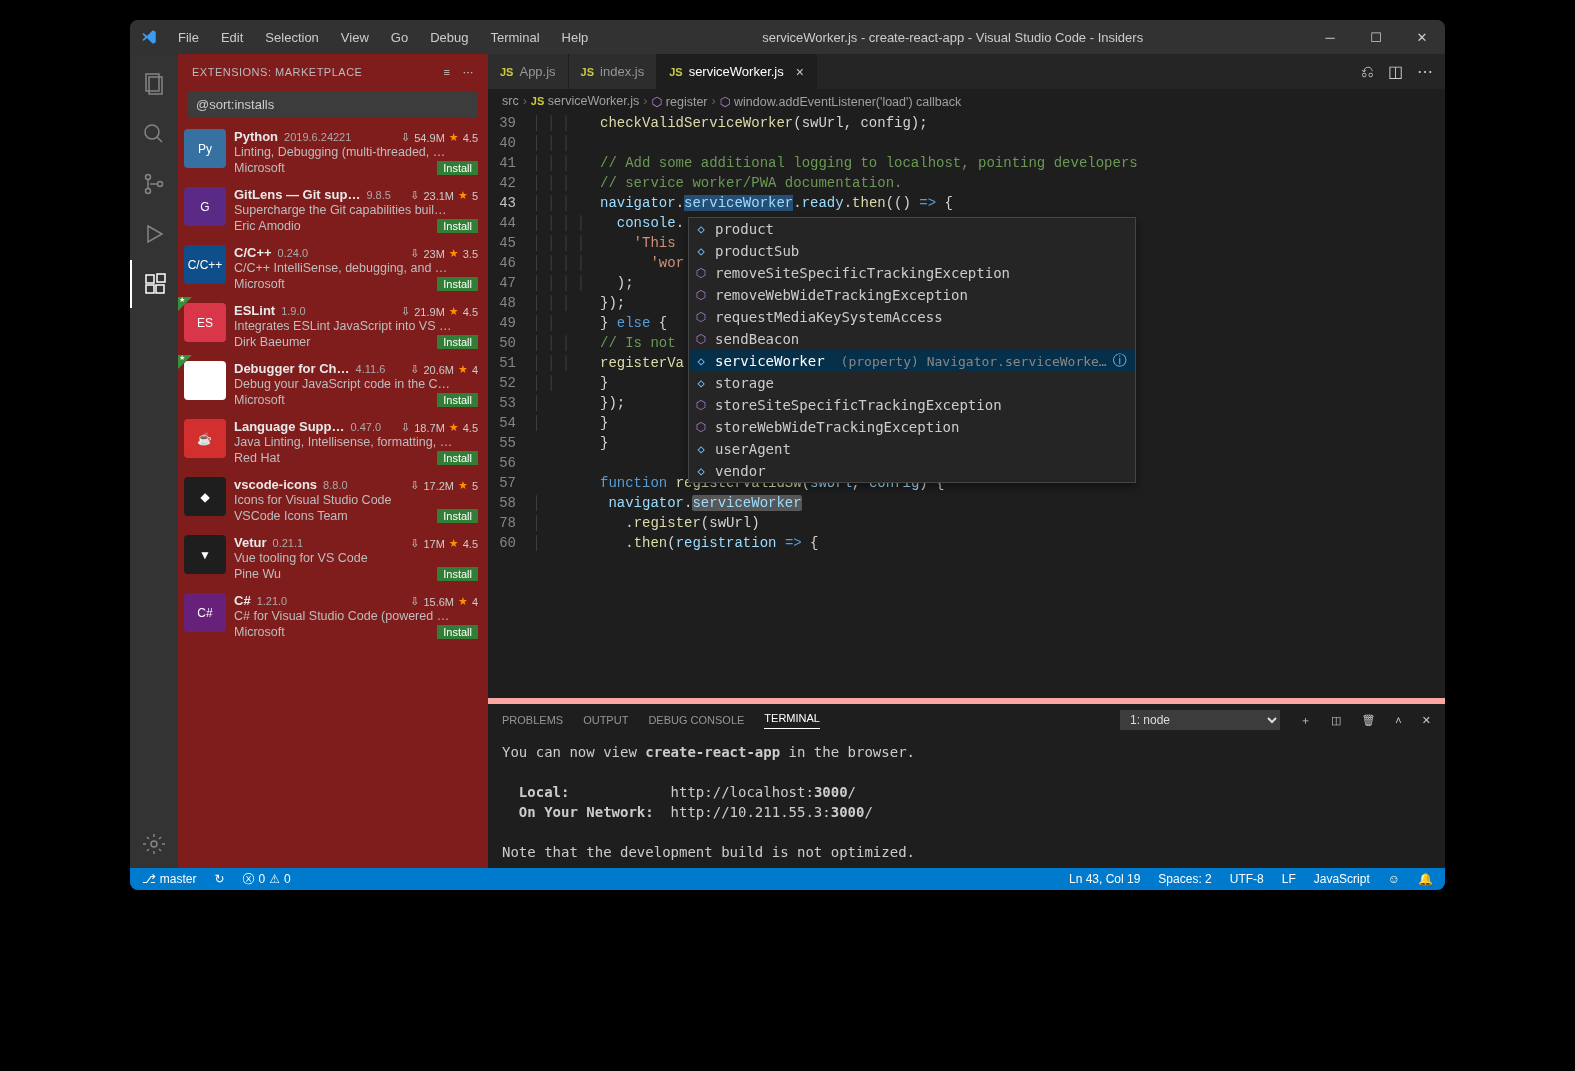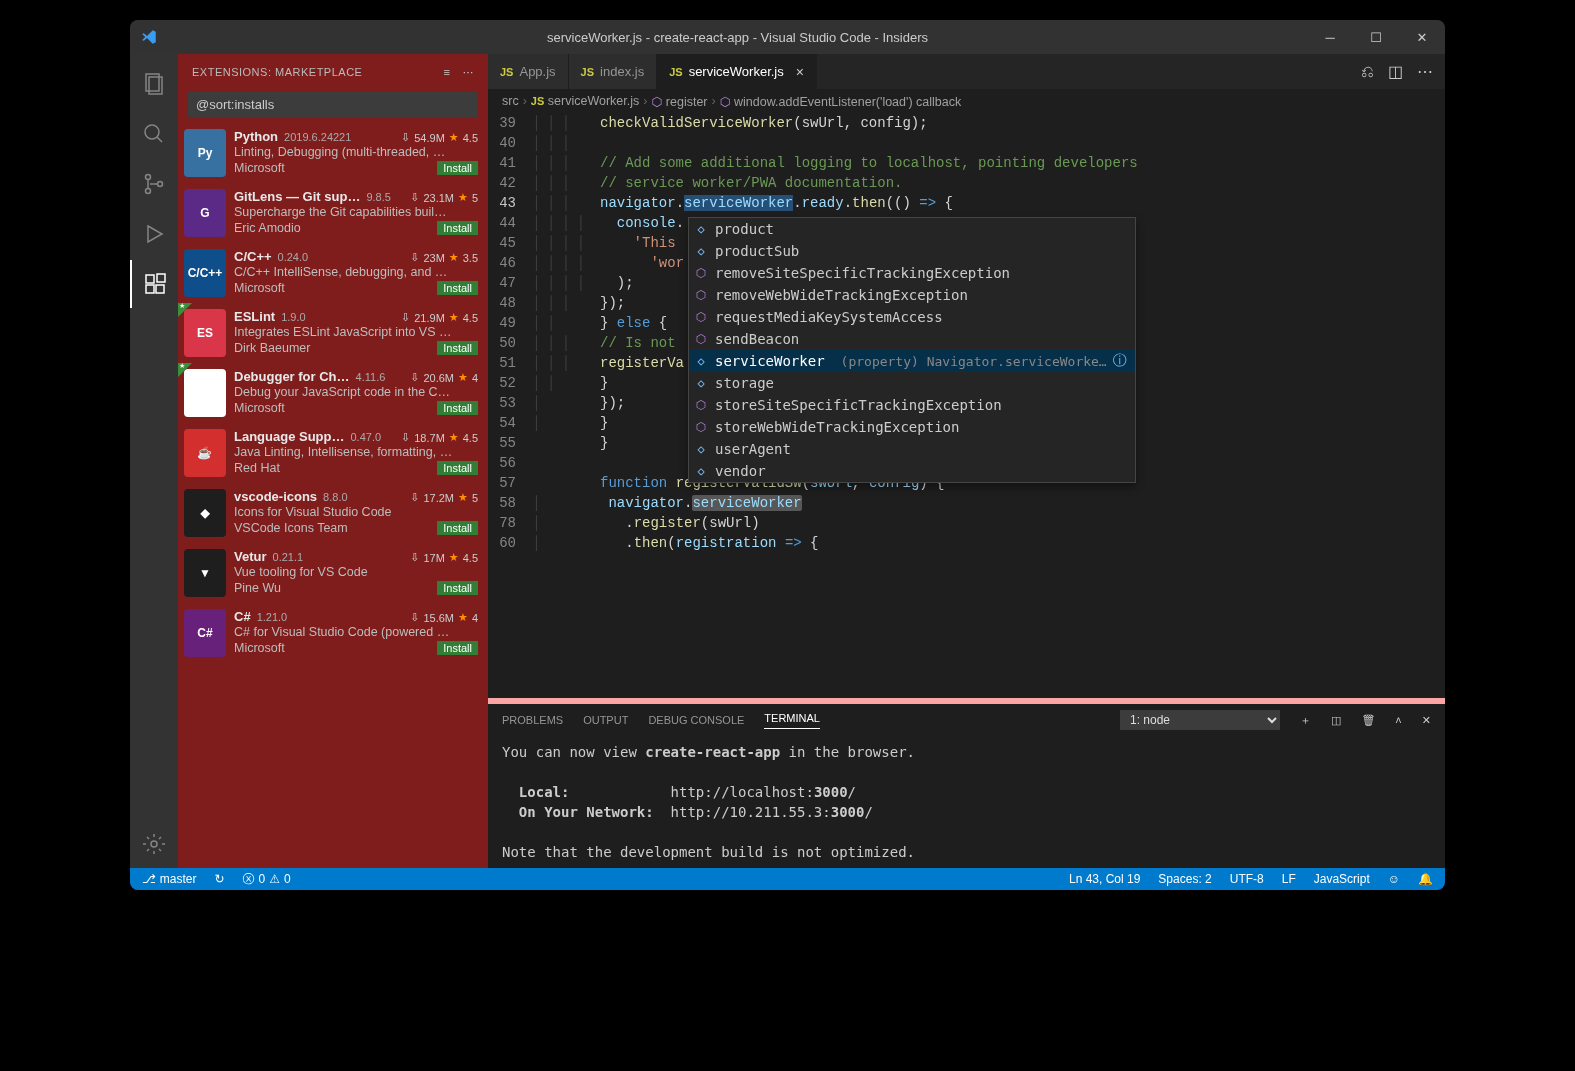--- a/index.html
+++ b/index.html
@@ -20,21 +20,21 @@
 .activitybar .icn.active { color: #fff; border-left: 2px solid #fff; }
 .sidebar { width: 310px; background: #7f1d1d; display: flex; flex-direction: column; color: #ccc; }
 .sidebar .hdr { height: 36px; display: flex; align-items: center; padding: 0 14px; font-size: 11px; letter-spacing: .5px; color: #bbb; justify-content: space-between;}
 .sidebar .hdr .hdr-actions { display:flex; gap:12px; color:#ccc; }
 .sidebar .search { margin: 2px 10px 6px; }
 .sidebar .search input { width: 100%; background: #3c3c3c; border: none; color: #ccc; padding: 5px 8px; font-size: 13px; outline: none;}
 .extlist { flex: 1; overflow: hidden; }
 .ext { display: flex; padding: 6px 10px 6px 6px; gap: 8px; font-size: 13px; position: relative;}
 .ext .badge-corner { position:absolute; top:0; left:0; width:0; height:0; border-top:14px solid #3a8f3a; border-right:14px solid transparent;}
 .ext .badge-corner::after { content:"★"; position:absolute; top:-15px; left:1px; font-size:7px; color:#fff;}
-.ext .eicon { width: 42px; height: 48px; border-radius: 4px; display:flex; align-items:center; justify-content:center; font-weight:bold; font-size:12px; color:#fff; flex-shrink:0;}
+.ext .eicon { width: 42px; height: 39px; border-radius: 4px; display:flex; align-items:center; justify-content:center; font-weight:normal; font-size:12px; color:#fff; flex-shrink:0;}
 .ext .body { flex: 1; min-width: 0; }
 .ext .row1 { display: flex; align-items: baseline; gap: 6px; white-space: nowrap;}
 .ext .name { font-weight: 600; color: #e8e8e8; overflow:hidden; text-overflow:ellipsis; max-width:130px;}
 .ext .ver { font-size: 11px; color: #aaa; }
 .ext .stats { margin-left: auto; display:flex; align-items:center; gap:4px; font-size:11px; color:#ccc;}
 .ext .stats .star { color:#ff8e00; }
 .ext .desc { color: #bdbdbd; font-size: 12.5px; white-space: nowrap; overflow: hidden; text-overflow: ellipsis; padding-top:1px;}
 .ext .row3 { display: flex; align-items: center; padding-top:2px;}
 .ext .pub { color: #bdbdbd; font-size: 12.5px;}
 .ext .install { margin-left: auto; background: #327e36; color: #fff; font-size: 11px; padding: 1px 6px; border:none;}
@@ -85,20 +85,30 @@
 </head>
 <body>
 
 <div class="window">
   <div class="titlebar">
     <div class="logo">
       <svg viewBox="0 0 24 24">
           <path fill="#3a9cf0" d="M17 3l-9 9 9 9 4-2V5l-4-2zM3 8l4 4-4 4 2 1 6-5-6-5-2 1z"></path>
         </svg>
     </div>
+    <div class="menus" id="menus">
+        <span>File</span>
+        <span>Edit</span>
+        <span>Selection</span>
+        <span>View</span>
+        <span>Go</span>
+        <span>Debug</span>
+        <span>Terminal</span>
+        <span>Help</span>
+      </div>
     <div class="title">serviceWorker.js - create-react-app - Visual Studio Code - Insiders</div>
     <div class="win-controls">
       <div>─</div>
       <div>☐</div>
       <div>✕</div>
     </div>
   </div>
   <div class="main">
     <div class="activitybar">
       <div class="top">

